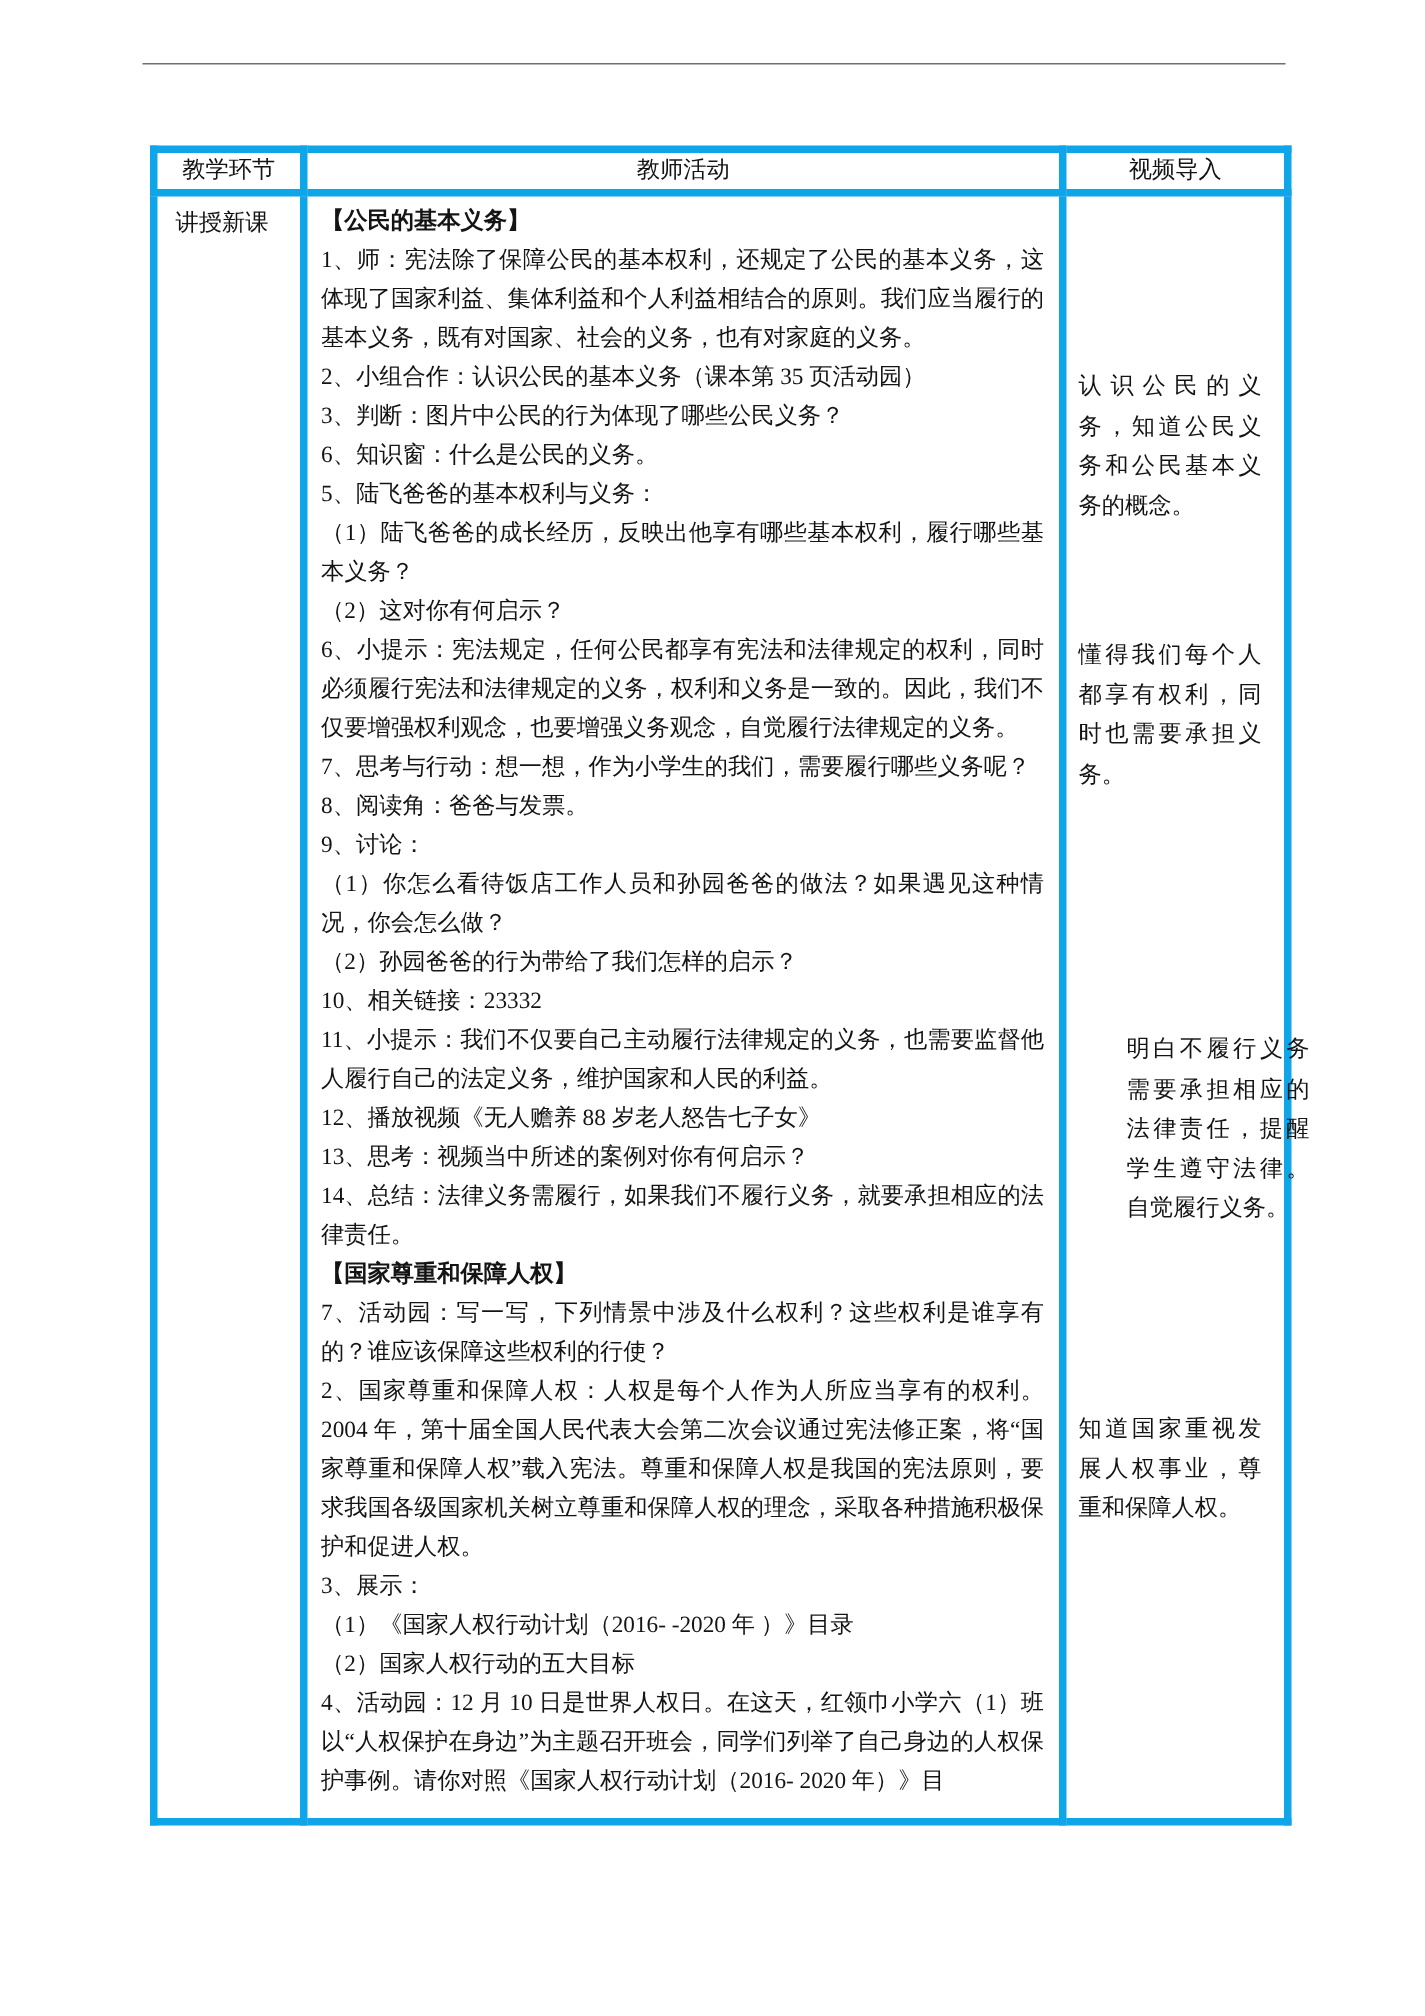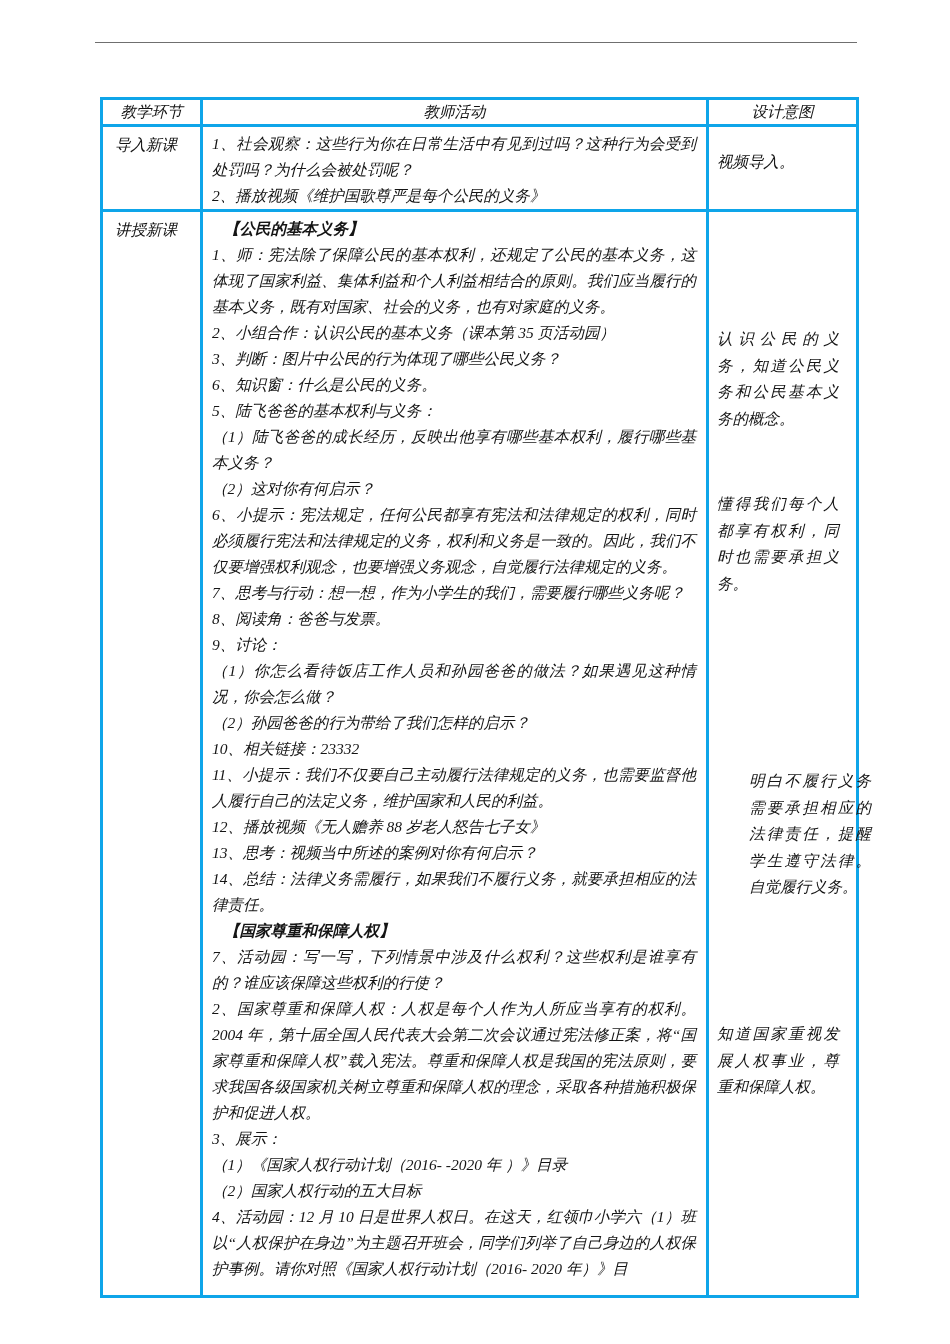--- a/index.html
+++ b/index.html
@@ -15,40 +15,39 @@
     width: 762px; height: 1px; background: #6f6f6f;
   }
   table.lesson-table {
     position: absolute; left: 100px; top: 97px;
     width: 756px; table-layout: fixed; border-collapse: collapse;
   }
   col.c-stage { width: 100px; }
   col.c-act   { width: 506px; }
   col.c-int   { width: 150px; }
   th, td {
-    border: 3px solid #0ea5e9;
+    border: 5px solid #0ea5e9;
     vertical-align: top;
     font-weight: normal;
     font-size: 15.5px;
-    font-style: italic;
   }
   thead th {
     height: 26px; text-align: center; vertical-align: middle;
     padding: 2px 0; line-height: 20px;
   }
   tr.row-0 { height: 79px; }
   tr.row-1 { height: 1086px; }
   .stage-cell { padding: 5px 4px 0 12px; line-height: 25px; }
   .activities-cell { padding: 4px 10px 0 9px; }
   .activity {
     line-height: 26px;
     text-align: justify;
     text-justify: inter-ideograph;
   }
-  .activity.heading { font-weight: bold; margin-left: 12px; }
+  .activity.heading { font-weight: bold; }
   .intent-cell { position: relative; }
   .intent-block {
     position: absolute; left: 8px; width: 122px;
     line-height: 26.5px;
     text-align: justify;
     text-justify: inter-ideograph;
   }
 </style>
 </head>
 <body>
@@ -58,34 +57,24 @@
 <table class="lesson-table">
   <colgroup>
     <col class="c-stage">
     <col class="c-act">
     <col class="c-int">
   </colgroup>
   <thead>
     <tr>
       <th>教学环节</th>
       <th>教师活动</th>
-      <th>设计意图</th>
+      <th>视频导入</th>
     </tr>
   </thead>
   <tbody id="table-body">
-      <tr class="row-0">
-        <td class="stage-cell"><span>导入新课</span></td>
-        <td class="activities-cell">
-          <p class="activity">1、社会观察：这些行为你在日常生活中有见到过吗？这种行为会受到处罚吗？为什么会被处罚呢？</p>
-          <p class="activity">2、播放视频《维护国歌尊严是每个公民的义务》</p>
-        </td>
-        <td class="intent-cell">
-          <div class="intent-block" style="top: 22px;">视频导入。</div>
-        </td>
-      </tr>
       <tr class="row-1">
         <td class="stage-cell"><span>讲授新课</span></td>
         <td class="activities-cell">
           <p class="activity heading">【公民的基本义务】</p>
           <p class="activity">1、师：宪法除了保障公民的基本权利，还规定了公民的基本义务，这体现了国家利益、集体利益和个人利益相结合的原则。我们应当履行的基本义务，既有对国家、社会的义务，也有对家庭的义务。</p>
           <p class="activity">2、小组合作：认识公民的基本义务（课本第 35 页活动园）</p>
           <p class="activity">3、判断：图片中公民的行为体现了哪些公民义务？</p>
           <p class="activity">6、知识窗：什么是公民的义务。</p>
           <p class="activity">5、陆飞爸爸的基本权利与义务：</p>
           <p class="activity">（1）陆飞爸爸的成长经历，反映出他享有哪些基本权利，履行哪些基本义务？</p>
@@ -104,19 +93,19 @@
           <p class="activity heading">【国家尊重和保障人权】</p>
           <p class="activity">7、活动园：写一写，下列情景中涉及什么权利？这些权利是谁享有的？谁应该保障这些权利的行使？</p>
           <p class="activity">2、国家尊重和保障人权：人权是每个人作为人所应当享有的权利。2004 年，第十届全国人民代表大会第二次会议通过宪法修正案，将“国家尊重和保障人权”载入宪法。尊重和保障人权是我国的宪法原则，要求我国各级国家机关树立尊重和保障人权的理念，采取各种措施积极保护和促进人权。</p>
           <p class="activity">3、展示：</p>
           <p class="activity">（1）《国家人权行动计划（2016- -2020 年 ）》目录</p>
           <p class="activity">（2）国家人权行动的五大目标</p>
           <p class="activity">4、活动园：12 月 10 日是世界人权日。在这天，红领巾小学六（1）班以“人权保护在身边”为主题召开班会，同学们列举了自己身边的人权保护事例。请你对照《国家人权行动计划（2016- 2020 年）》目</p>
         </td>
         <td class="intent-cell">
           <div class="intent-block" style="top: 114px;">认识公民的义务，知道公民义务和公民基本义务的概念。</div>
-          <div class="intent-block" style="top: 279px;">懂得我们每个人都享有权利，同时也需要承担义务。</div>
+          <div class="intent-block" style="top: 293px;">懂得我们每个人都享有权利，同时也需要承担义务。</div>
           <div class="intent-block" style="top: 556px; margin-left: 32px;">明白不履行义务需要承担相应的法律责任，提醒学生遵守法律。自觉履行义务。</div>
           <div class="intent-block" style="top: 809px;">知道国家重视发展人权事业，尊重和保障人权。</div>
         </td>
       </tr>
     </tbody>
 </table>
 
 </body></html>

